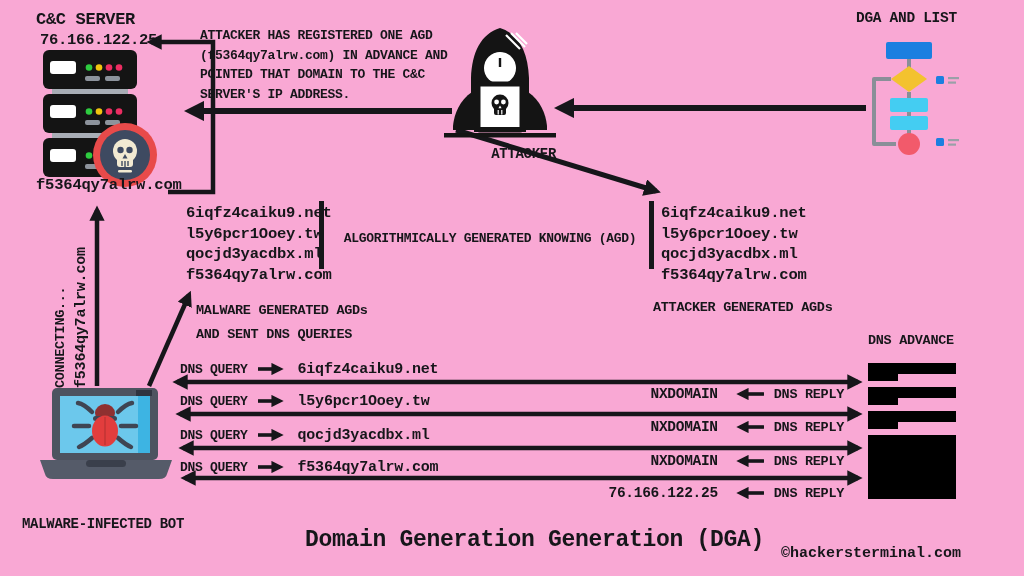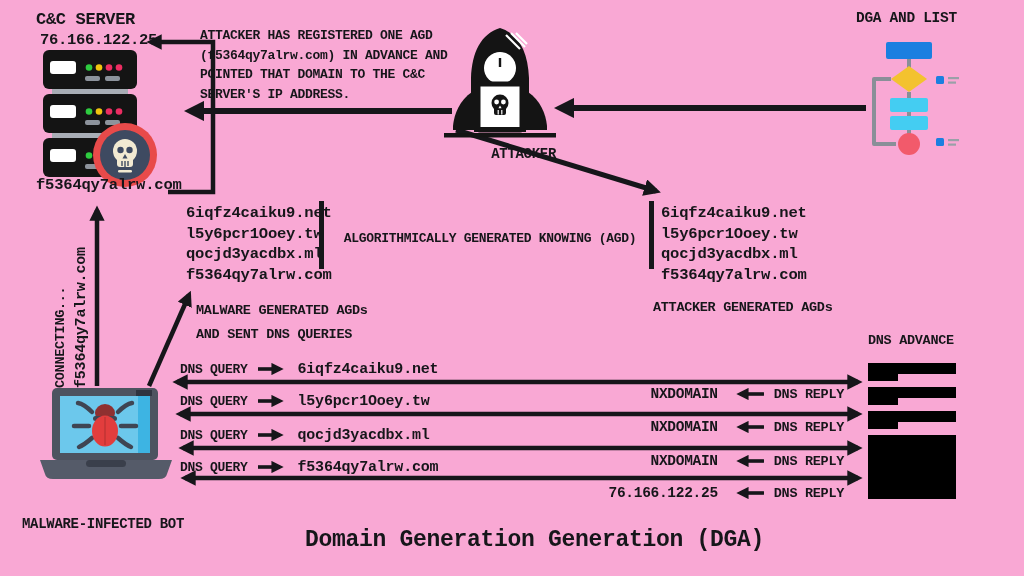--- a/index.html
+++ b/index.html
@@ -259,14 +259,15 @@
   </div>
   <div class="abs row" style="right:180px; top:483px; height:20px;">
     <span class="cap" style="font-size:14.5px;">76.166.122.25</span>
     <svg width="40" height="12">
         <path d="M38,6 H14" stroke="#16161a" stroke-width="3.6" marker-end="url(#ah)"></path>
       </svg>
     <span class="cap" style="font-size:13.5px;">DNS REPLY</span>
   </div>
 
   <div class="abs" style="left:305px; top:527px; font-size:23px; font-weight:700; letter-spacing:-0.3px;">Domain Generation Generation (DGA)</div>
+  <div class="abs" style="left:781px; top:545px; font-size:15px; font-weight:700;">©hackersterminal.com</div>
 
 </div>
 
 </body></html>

